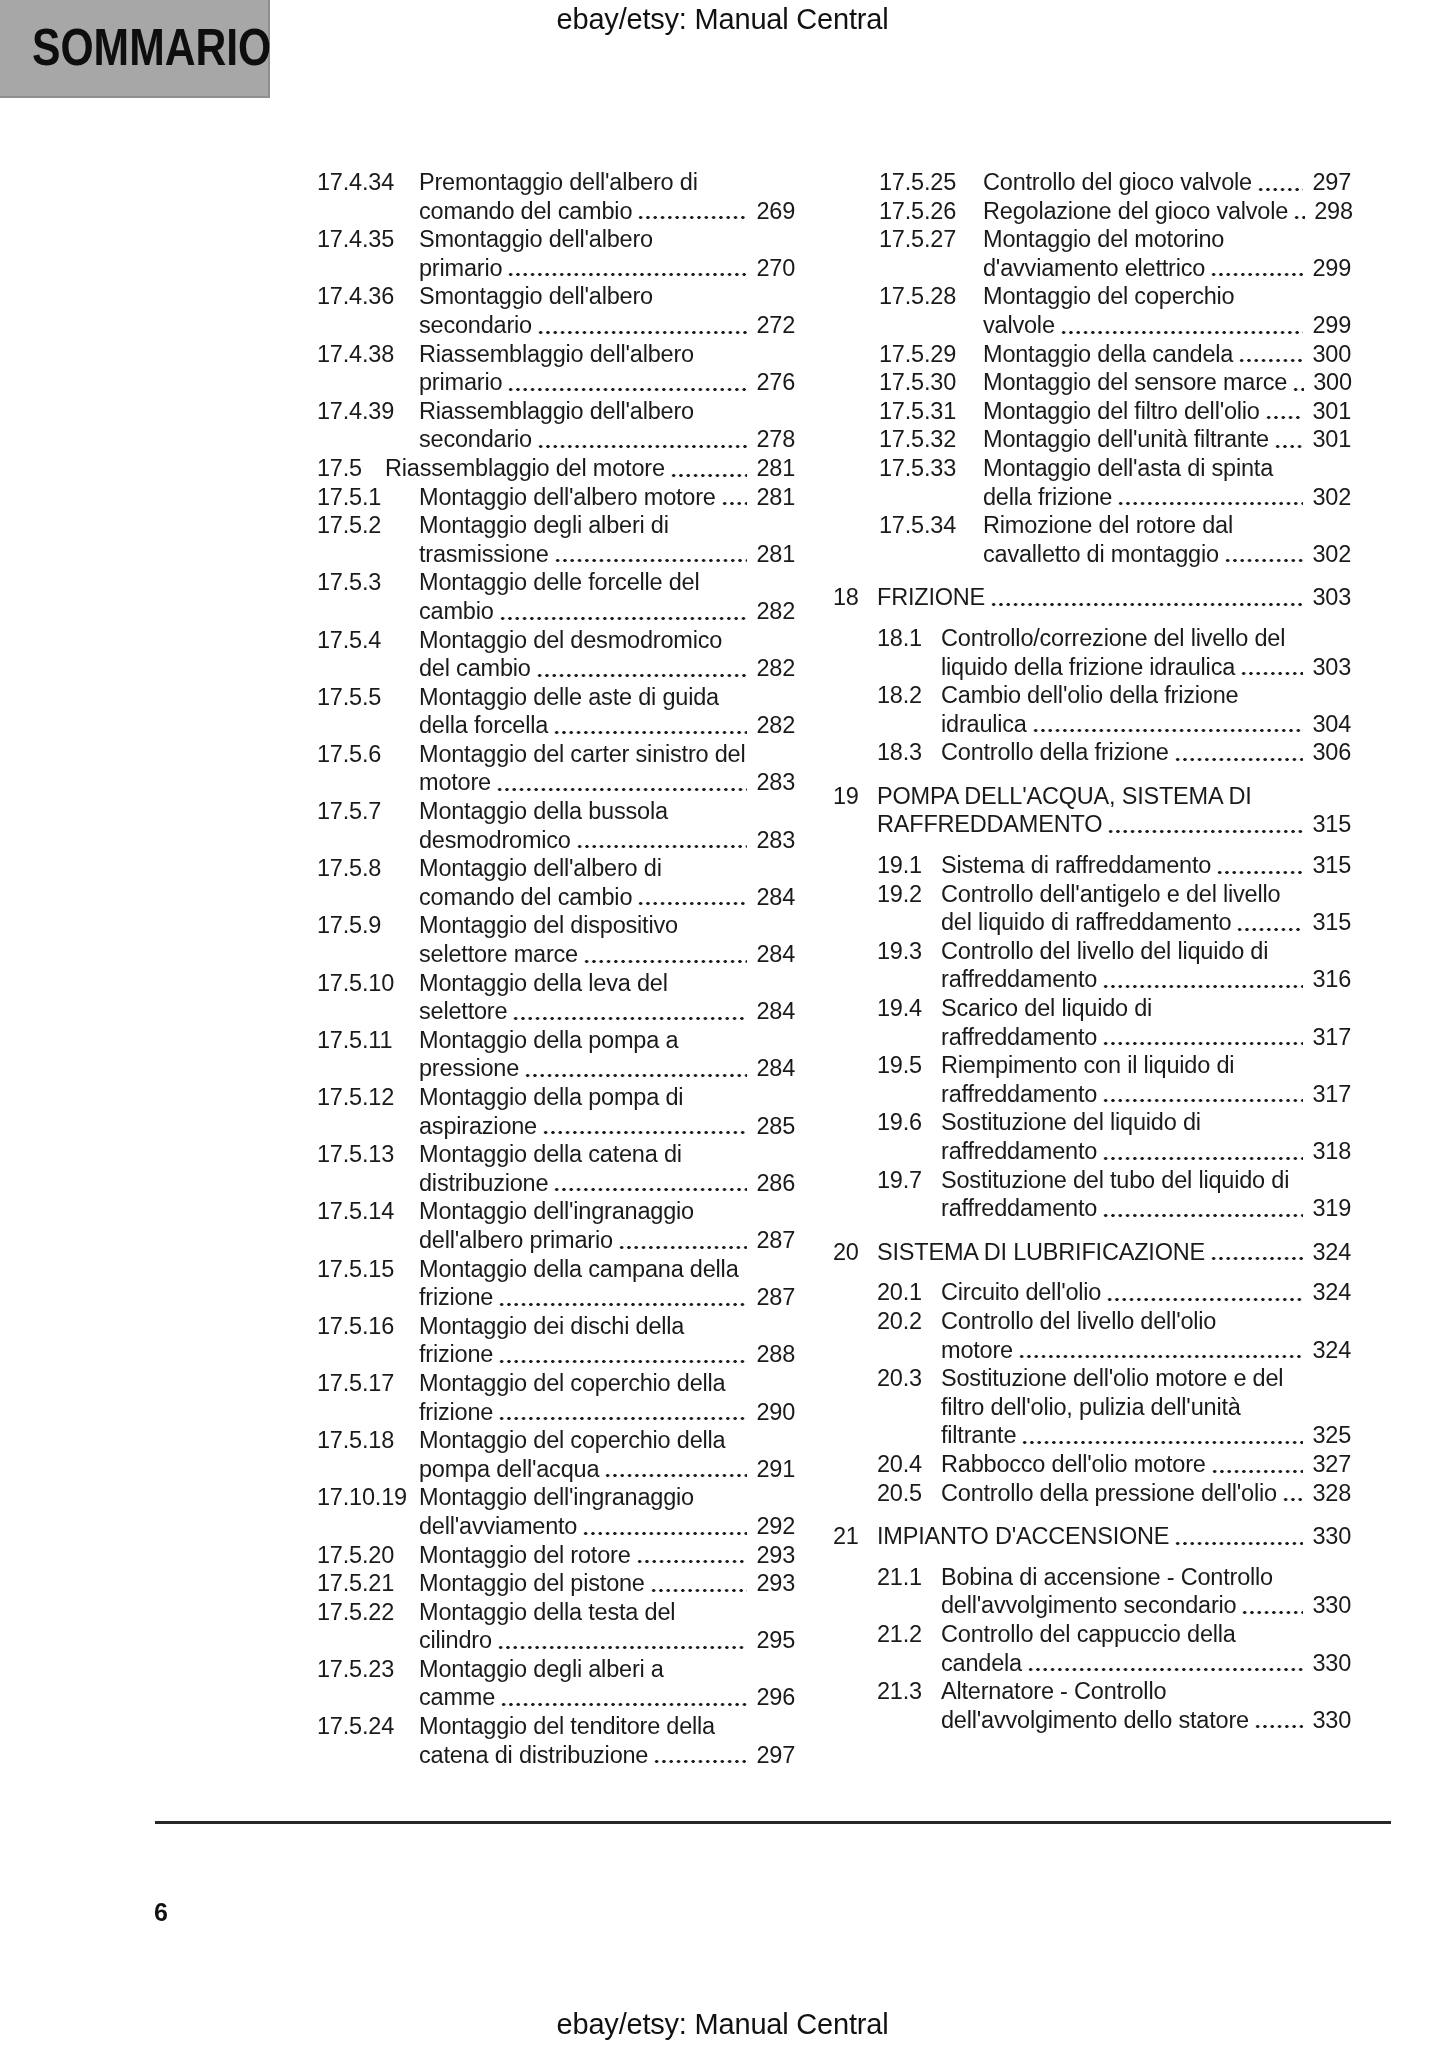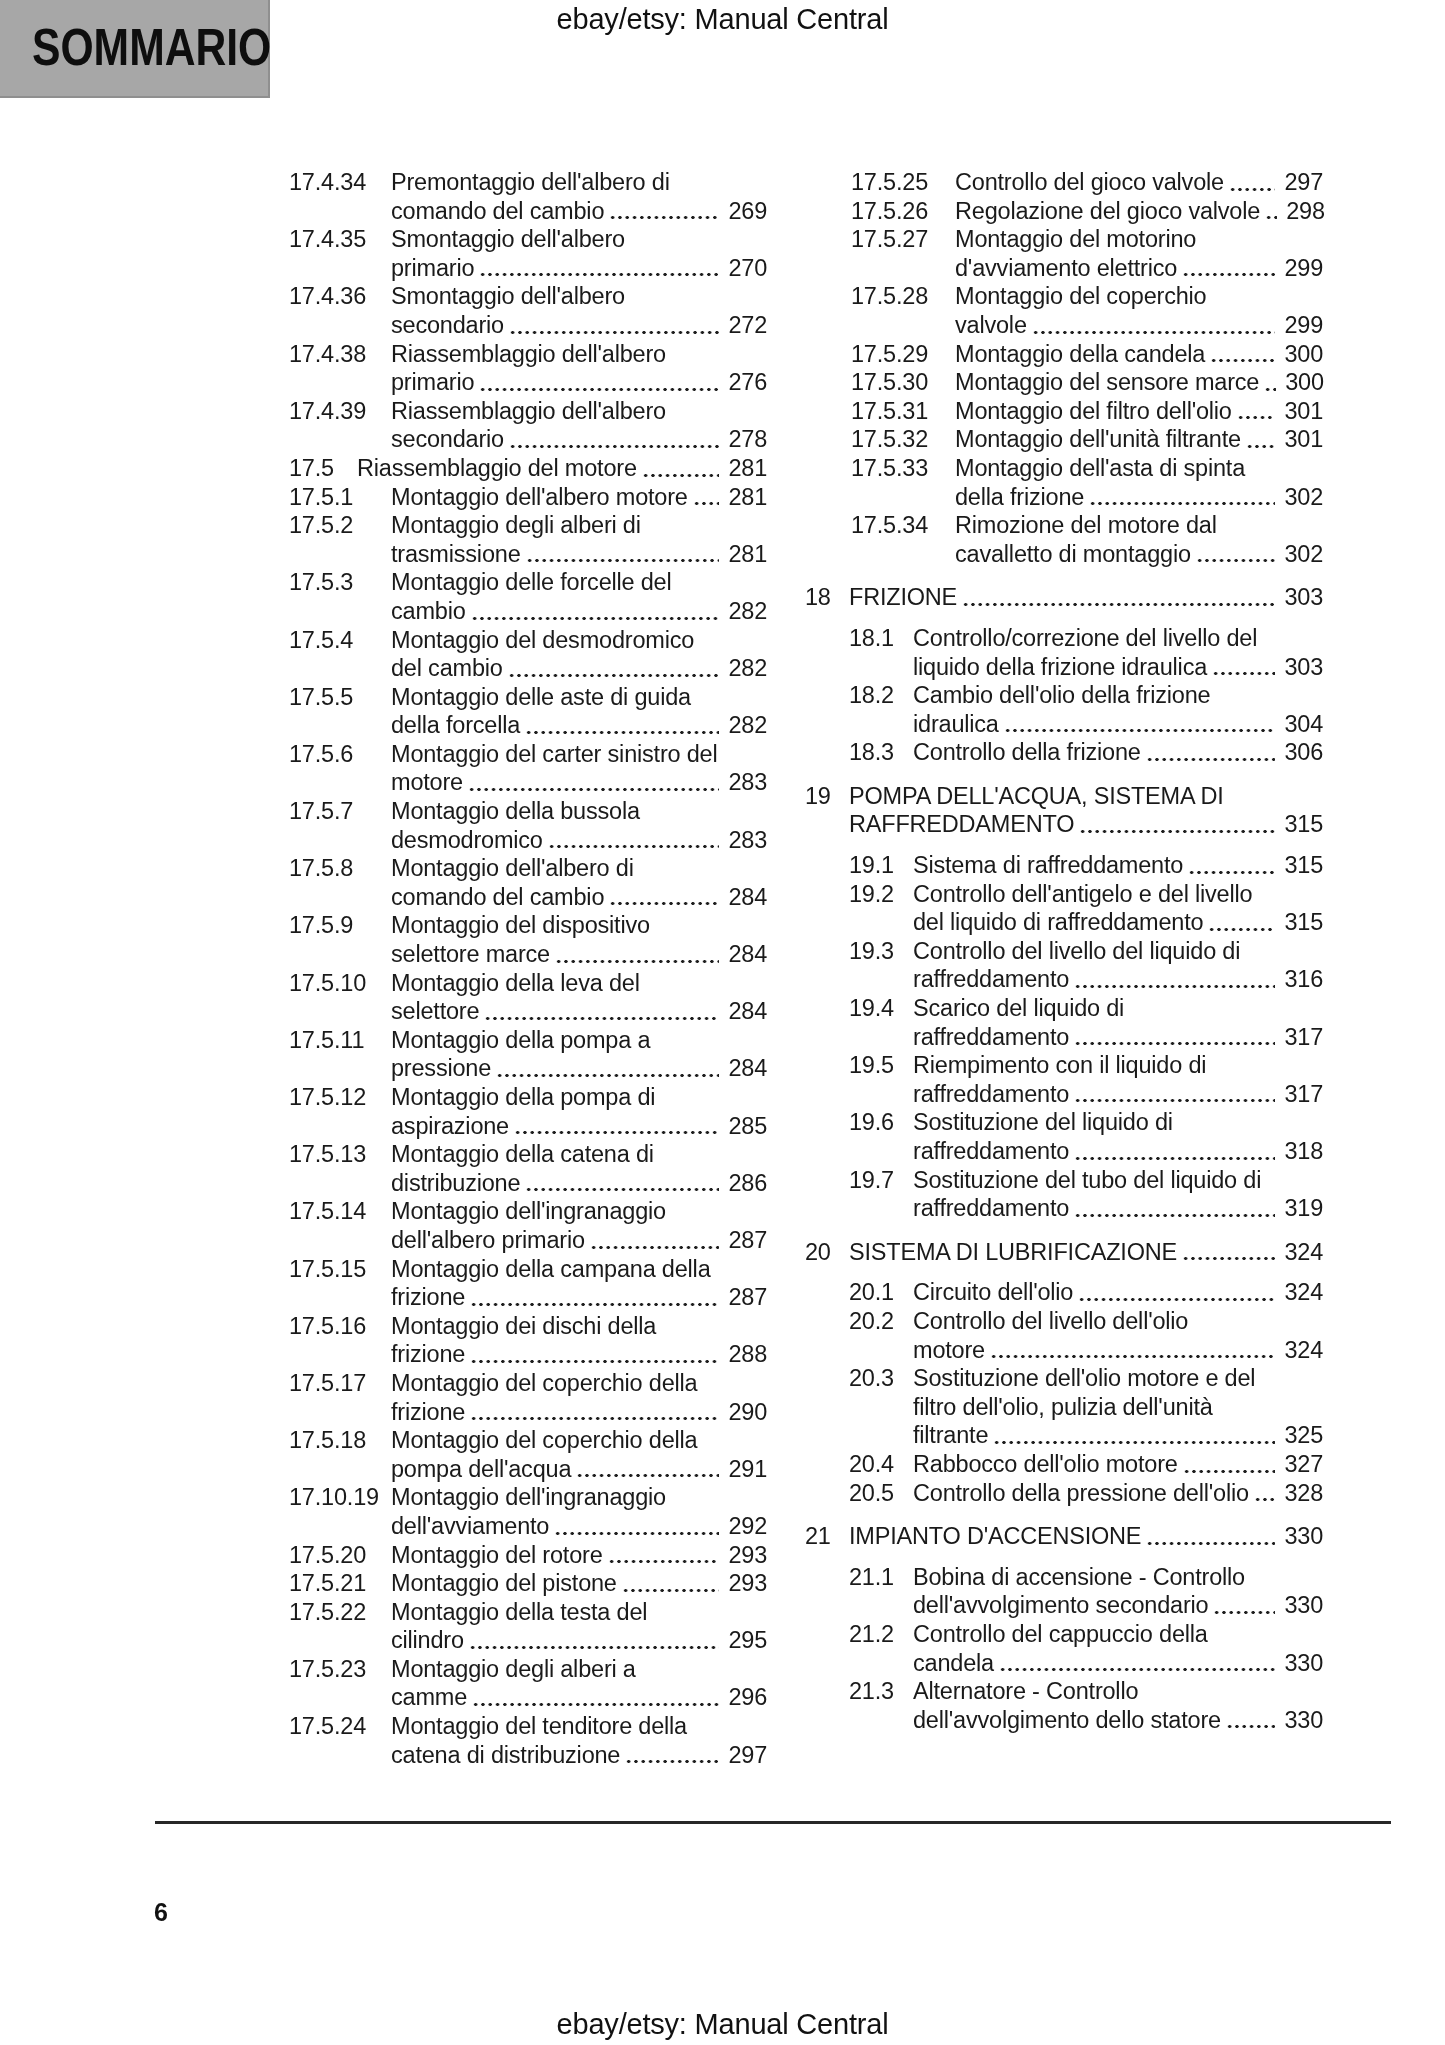--- a/index.html
+++ b/index.html
@@ -26,21 +26,21 @@
     transform:translateY(-52%) scaleX(0.82);
     transform-origin:left center;
     font-weight:bold;font-size:52px;letter-spacing:0;
     color:#0e0e0e;white-space:nowrap;
   }
   .htitle{
     position:absolute;top:3px;left:0;width:100%;
     text-align:center;font-size:29px;letter-spacing:-0.2px;color:#111;
   }
   
-  .col{position:absolute;top:168px;line-height:28.6px;}
+  .col{position:absolute;top:168px;line-height:28.6px;margin-left:28px;}
   .col-left{left:289px;width:478px;}
   .col-right{left:805px;width:518px;}
   .row{display:flex;align-items:flex-start;}
   .row .num{flex:0 0 auto;}
   .row .body{flex:1 1 auto;min-width:0;}
   .col-left  .lvl3 .num{width:102px;}
   .col-left  .lvl2 .num{width:68px;}
   .col-right .lvl1 .num{width:44px;}
   .col-right .lvl2{margin-left:44px;}
   .col-right .lvl2 .num{width:64px;}
@@ -493,21 +493,21 @@
           <div class="tline last">
             <span class="txt">della frizione</span>
             <span class="dots"></span>
             <span class="pg">302</span>
           </div>
         </span>
   </div>
       <div class="row lvl3">
     <span class="num">17.5.34</span>
     <span class="body">
-          <div class="tline">Rimozione del motore dal</div>
+          <div class="tline">Rimozione del rotore dal</div>
           <div class="tline last">
             <span class="txt">cavalletto di montaggio</span>
             <span class="dots"></span>
             <span class="pg">302</span>
           </div>
         </span>
   </div>
       <div class="row lvl1">
     <span class="num">18</span>
     <span class="body">

